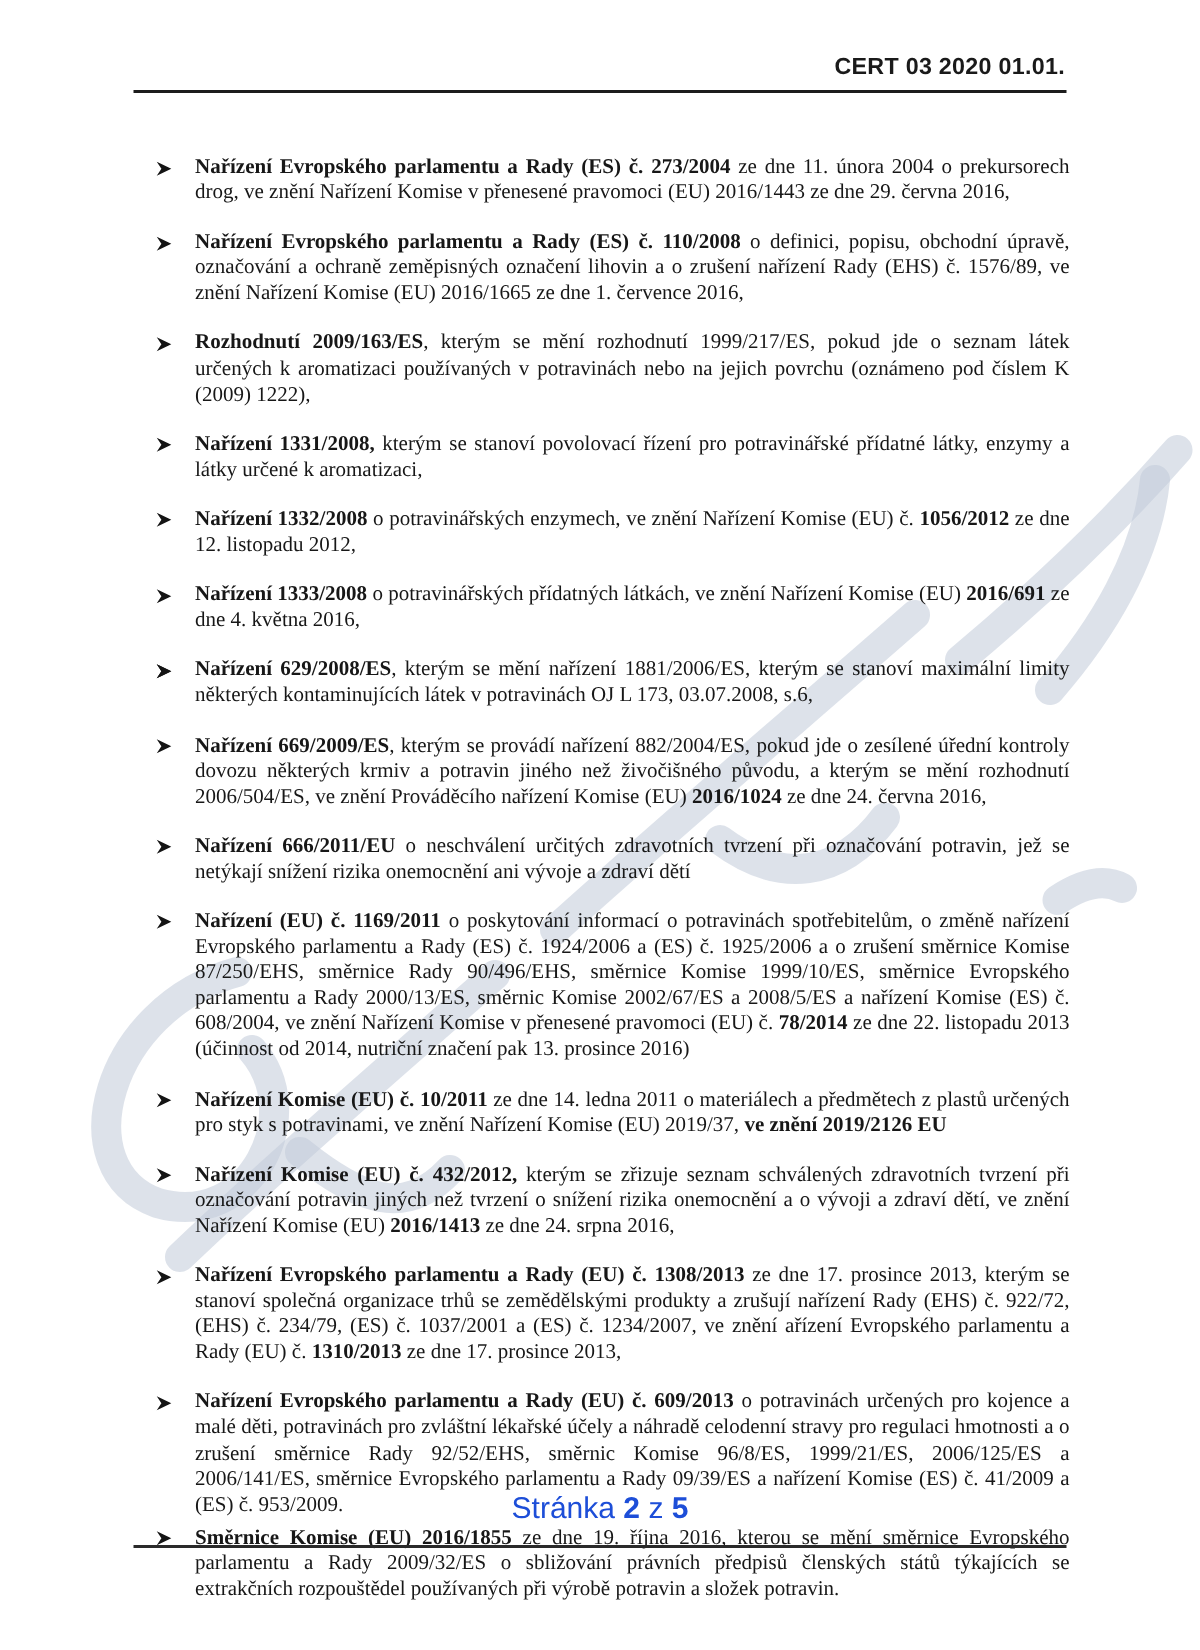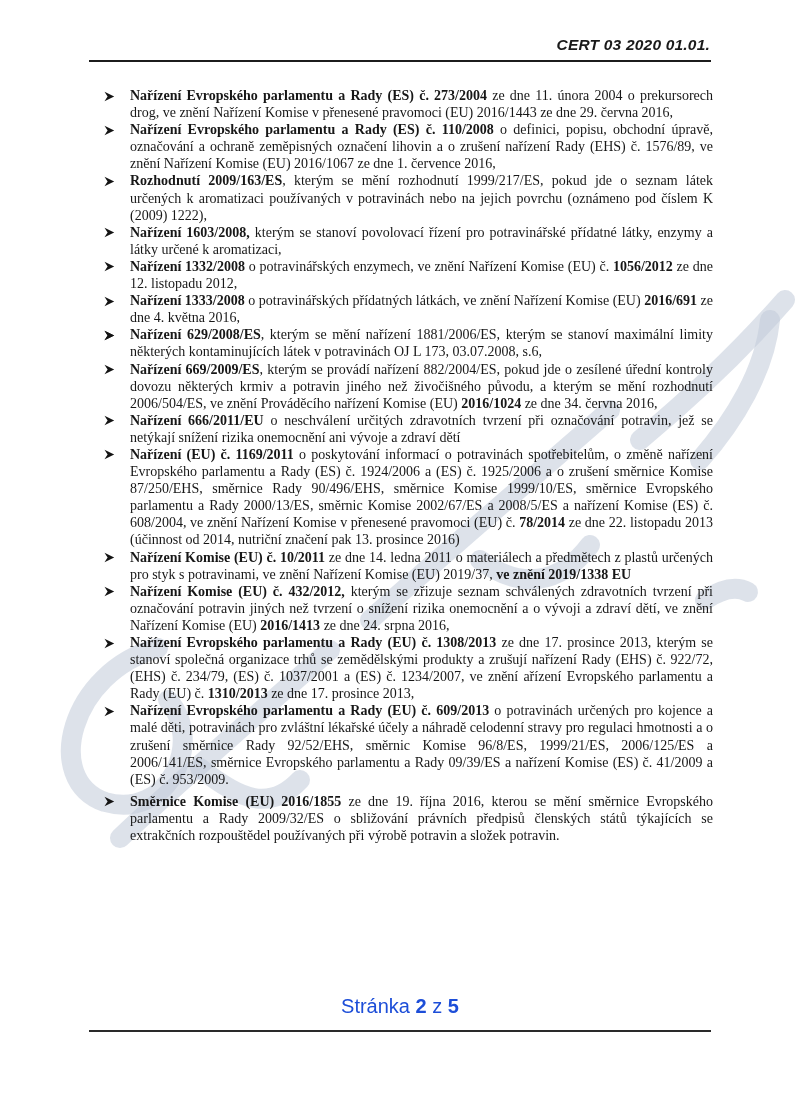--- a/index.html
+++ b/index.html
@@ -9,21 +9,21 @@
     margin:0 auto;
     background:#ffffff;
     overflow:hidden;
     font-family:"Liberation Serif", serif;
     color:#171717;
   }
   
   .doc-header{
     position:absolute;top:36px;right:90px;
     font-family:"Liberation Sans", sans-serif;
-    font-style:italic;font-weight:600;
+    font-weight:600;
     font-size:15.5px;letter-spacing:.2px;
     color:#1a1a1a;
   }
   .header-rule{
     position:absolute;top:60px;left:89px;right:89px;
     height:2px;background:#1c1c1c;
   }
   
   .watermark{
     position:absolute;left:0;top:0;width:800px;height:1100px;
@@ -31,20 +31,21 @@
   }
   
   .list{
     position:absolute;top:87px;left:104px;right:87px;
     font-size:14px;line-height:17.1px;
     text-align:justify;
   }
   .item{
     position:relative;
     padding-left:26px;
+    margin-top:16px;
   }
   .item.gap-before{margin-top:5px;}
   .bullet{
     position:absolute;left:0;top:3.5px;
     width:11px;height:11px;line-height:0;
   }
   .b{font-weight:bold;}
   
   .footer-rule{
     position:absolute;top:1030px;left:89px;right:89px;
@@ -78,51 +79,51 @@
 
   <div class="doc-header">CERT 03 2020 01.01.</div>
   <div class="header-rule"></div>
 
   <div class="list">
       <div class="item"><span class="bullet"><svg width="11" height="11" viewBox="0 0 11 11" xmlns="http://www.w3.org/2000/svg">
             <path d="M0.5 0.8 L10.2 5.5 L0.5 10.2 L3.6 5.5 Z" fill="#141414"></path>
           </svg></span><span><span class="b">Nařízení Evropského parlamentu a Rady (ES) č. 273/2004</span><span> ze dne 11. února 2004 o prekursorech drog, ve znění Nařízení Komise v přenesené pravomoci (EU) 2016/1443 ze dne 29. června 2016,</span></span></div>
       <div class="item"><span class="bullet"><svg width="11" height="11" viewBox="0 0 11 11" xmlns="http://www.w3.org/2000/svg">
             <path d="M0.5 0.8 L10.2 5.5 L0.5 10.2 L3.6 5.5 Z" fill="#141414"></path>
-          </svg></span><span><span class="b">Nařízení Evropského parlamentu a Rady (ES) č. 110/2008</span><span> o definici, popisu, obchodní úpravě, označování a ochraně zeměpisných označení lihovin a o zrušení nařízení Rady (EHS) č. 1576/89, ve znění Nařízení Komise (EU) 2016/1067 ze dne 1. července 2016,</span></span></div>
+          </svg></span><span><span class="b">Nařízení Evropského parlamentu a Rady (ES) č. 110/2008</span><span> o definici, popisu, obchodní úpravě, označování a ochraně zeměpisných označení lihovin a o zrušení nařízení Rady (EHS) č. 1576/89, ve znění Nařízení Komise (EU) 2016/1665 ze dne 1. července 2016,</span></span></div>
       <div class="item"><span class="bullet"><svg width="11" height="11" viewBox="0 0 11 11" xmlns="http://www.w3.org/2000/svg">
             <path d="M0.5 0.8 L10.2 5.5 L0.5 10.2 L3.6 5.5 Z" fill="#141414"></path>
           </svg></span><span><span class="b">Rozhodnutí 2009/163/ES</span><span>, kterým se mění rozhodnutí 1999/217/ES, pokud jde o seznam látek určených k aromatizaci používaných v potravinách nebo na jejich povrchu (oznámeno pod číslem K (2009) 1222),</span></span></div>
       <div class="item"><span class="bullet"><svg width="11" height="11" viewBox="0 0 11 11" xmlns="http://www.w3.org/2000/svg">
             <path d="M0.5 0.8 L10.2 5.5 L0.5 10.2 L3.6 5.5 Z" fill="#141414"></path>
-          </svg></span><span><span class="b">Nařízení 1603/2008,</span><span> kterým se stanoví povolovací řízení pro potravinářské přídatné látky, enzymy a látky určené k aromatizaci,</span></span></div>
+          </svg></span><span><span class="b">Nařízení 1331/2008,</span><span> kterým se stanoví povolovací řízení pro potravinářské přídatné látky, enzymy a látky určené k aromatizaci,</span></span></div>
       <div class="item"><span class="bullet"><svg width="11" height="11" viewBox="0 0 11 11" xmlns="http://www.w3.org/2000/svg">
             <path d="M0.5 0.8 L10.2 5.5 L0.5 10.2 L3.6 5.5 Z" fill="#141414"></path>
           </svg></span><span><span class="b">Nařízení 1332/2008</span><span> o potravinářských enzymech, ve znění Nařízení Komise (EU) č. </span><span class="b">1056/2012</span><span> ze dne 12. listopadu 2012,</span></span></div>
       <div class="item"><span class="bullet"><svg width="11" height="11" viewBox="0 0 11 11" xmlns="http://www.w3.org/2000/svg">
             <path d="M0.5 0.8 L10.2 5.5 L0.5 10.2 L3.6 5.5 Z" fill="#141414"></path>
           </svg></span><span><span class="b">Nařízení 1333/2008</span><span> o potravinářských přídatných látkách, ve znění Nařízení Komise (EU) </span><span class="b">2016/691</span><span> ze dne 4. května 2016,</span></span></div>
       <div class="item"><span class="bullet"><svg width="11" height="11" viewBox="0 0 11 11" xmlns="http://www.w3.org/2000/svg">
             <path d="M0.5 0.8 L10.2 5.5 L0.5 10.2 L3.6 5.5 Z" fill="#141414"></path>
           </svg></span></div>
       <div class="item"><span class="bullet"><svg width="11" height="11" viewBox="0 0 11 11" xmlns="http://www.w3.org/2000/svg">
             <path d="M0.5 0.8 L10.2 5.5 L0.5 10.2 L3.6 5.5 Z" fill="#141414"></path>
           </svg></span><span><span class="b">Nařízení 629/2008/ES</span><span>, kterým se mění nařízení 1881/2006/ES, kterým se stanoví maximální limity některých kontaminujících látek v potravinách OJ L 173, 03.07.2008, s.6,</span></span></div>
       <div class="item"><span class="bullet"><svg width="11" height="11" viewBox="0 0 11 11" xmlns="http://www.w3.org/2000/svg">
             <path d="M0.5 0.8 L10.2 5.5 L0.5 10.2 L3.6 5.5 Z" fill="#141414"></path>
-          </svg></span><span><span class="b">Nařízení 669/2009/ES</span><span>, kterým se provádí nařízení 882/2004/ES, pokud jde o zesílené úřední kontroly dovozu některých krmiv a potravin jiného než živočišného původu, a kterým se mění rozhodnutí 2006/504/ES, ve znění Prováděcího nařízení Komise (EU) </span><span class="b">2016/1024</span><span> ze dne 34. června 2016,</span></span></div>
+          </svg></span><span><span class="b">Nařízení 669/2009/ES</span><span>, kterým se provádí nařízení 882/2004/ES, pokud jde o zesílené úřední kontroly dovozu některých krmiv a potravin jiného než živočišného původu, a kterým se mění rozhodnutí 2006/504/ES, ve znění Prováděcího nařízení Komise (EU) </span><span class="b">2016/1024</span><span> ze dne 24. června 2016,</span></span></div>
       <div class="item"><span class="bullet"><svg width="11" height="11" viewBox="0 0 11 11" xmlns="http://www.w3.org/2000/svg">
             <path d="M0.5 0.8 L10.2 5.5 L0.5 10.2 L3.6 5.5 Z" fill="#141414"></path>
           </svg></span><span><span class="b">Nařízení 666/2011/EU</span><span> o neschválení určitých zdravotních tvrzení při označování potravin, jež se netýkají snížení rizika onemocnění ani vývoje a zdraví dětí</span></span></div>
       <div class="item"><span class="bullet"><svg width="11" height="11" viewBox="0 0 11 11" xmlns="http://www.w3.org/2000/svg">
             <path d="M0.5 0.8 L10.2 5.5 L0.5 10.2 L3.6 5.5 Z" fill="#141414"></path>
           </svg></span><span><span class="b">Nařízení (EU) č. 1169/2011</span><span>  o poskytování informací o potravinách spotřebitelům, o změně nařízení Evropského parlamentu a Rady (ES) č. 1924/2006 a (ES) č. 1925/2006 a o zrušení směrnice Komise 87/250/EHS, směrnice Rady 90/496/EHS, směrnice Komise 1999/10/ES, směrnice Evropského parlamentu a Rady 2000/13/ES, směrnic Komise 2002/67/ES a 2008/5/ES a nařízení Komise (ES) č. 608/2004, ve znění Nařízení Komise v přenesené pravomoci (EU) č. </span><span class="b">78/2014</span><span> ze dne 22. listopadu 2013 (účinnost od 2014, nutriční značení pak 13. prosince 2016)</span></span></div>
       <div class="item"><span class="bullet"><svg width="11" height="11" viewBox="0 0 11 11" xmlns="http://www.w3.org/2000/svg">
             <path d="M0.5 0.8 L10.2 5.5 L0.5 10.2 L3.6 5.5 Z" fill="#141414"></path>
-          </svg></span><span><span class="b">Nařízení Komise (EU) č. 10/2011</span><span> ze dne 14. ledna 2011 o materiálech a předmětech z plastů určených pro styk s potravinami, ve znění Nařízení Komise (EU) 2019/37, </span><span class="b">ve znění 2019/1338 EU</span></span></div>
+          </svg></span><span><span class="b">Nařízení Komise (EU) č. 10/2011</span><span> ze dne 14. ledna 2011 o materiálech a předmětech z plastů určených pro styk s potravinami, ve znění Nařízení Komise (EU) 2019/37, </span><span class="b">ve znění 2019/2126 EU</span></span></div>
       <div class="item"><span class="bullet"><svg width="11" height="11" viewBox="0 0 11 11" xmlns="http://www.w3.org/2000/svg">
             <path d="M0.5 0.8 L10.2 5.5 L0.5 10.2 L3.6 5.5 Z" fill="#141414"></path>
           </svg></span><span><span class="b">Nařízení Komise (EU) č. 432/2012,</span><span> kterým se zřizuje seznam schválených zdravotních tvrzení při označování potravin jiných než tvrzení o snížení rizika onemocnění a o vývoji a zdraví dětí, ve znění Nařízení Komise (EU) </span><span class="b">2016/1413</span><span> ze dne 24. srpna 2016,</span></span></div>
       <div class="item"><span class="bullet"><svg width="11" height="11" viewBox="0 0 11 11" xmlns="http://www.w3.org/2000/svg">
             <path d="M0.5 0.8 L10.2 5.5 L0.5 10.2 L3.6 5.5 Z" fill="#141414"></path>
           </svg></span><span><span class="b">Nařízení Evropského parlamentu a Rady (EU) č. 1308/2013</span><span> ze dne 17. prosince 2013, kterým se stanoví společná organizace trhů se zemědělskými produkty a zrušují nařízení Rady (EHS) č. 922/72, (EHS) č. 234/79, (ES) č. 1037/2001 a (ES) č. 1234/2007, ve znění ařízení Evropského parlamentu a Rady (EU) č. </span><span class="b">1310/2013</span><span> ze dne 17. prosince 2013,</span></span></div>
       <div class="item"><span class="bullet"><svg width="11" height="11" viewBox="0 0 11 11" xmlns="http://www.w3.org/2000/svg">
             <path d="M0.5 0.8 L10.2 5.5 L0.5 10.2 L3.6 5.5 Z" fill="#141414"></path>
           </svg></span><span><span class="b">Nařízení Evropského parlamentu a Rady (EU) č. 609/2013</span><span> o potravinách určených pro kojence a malé děti, potravinách pro zvláštní lékařské účely a náhradě celodenní stravy pro regulaci hmotnosti a o zrušení směrnice Rady 92/52/EHS, směrnic Komise 96/8/ES, 1999/21/ES, 2006/125/ES a 2006/141/ES, směrnice Evropského parlamentu a Rady 09/39/ES a nařízení Komise (ES) č. 41/2009 a (ES) č. 953/2009.</span></span></div>
       <div class="item gap-before"><span class="bullet"><svg width="11" height="11" viewBox="0 0 11 11" xmlns="http://www.w3.org/2000/svg">

